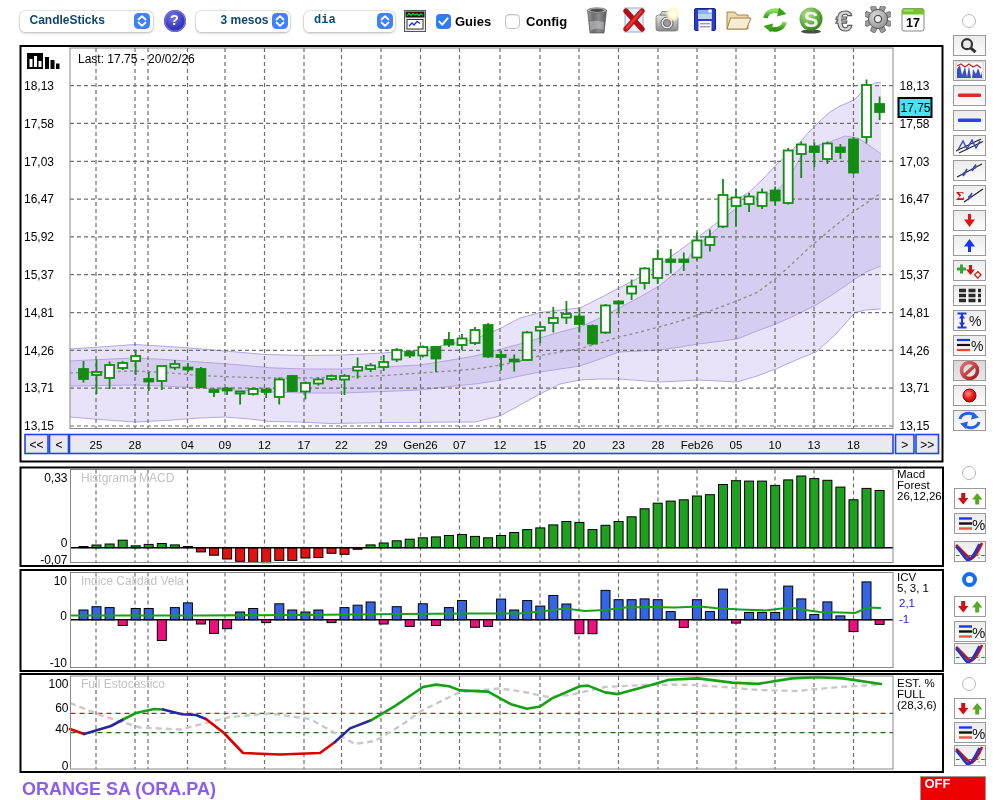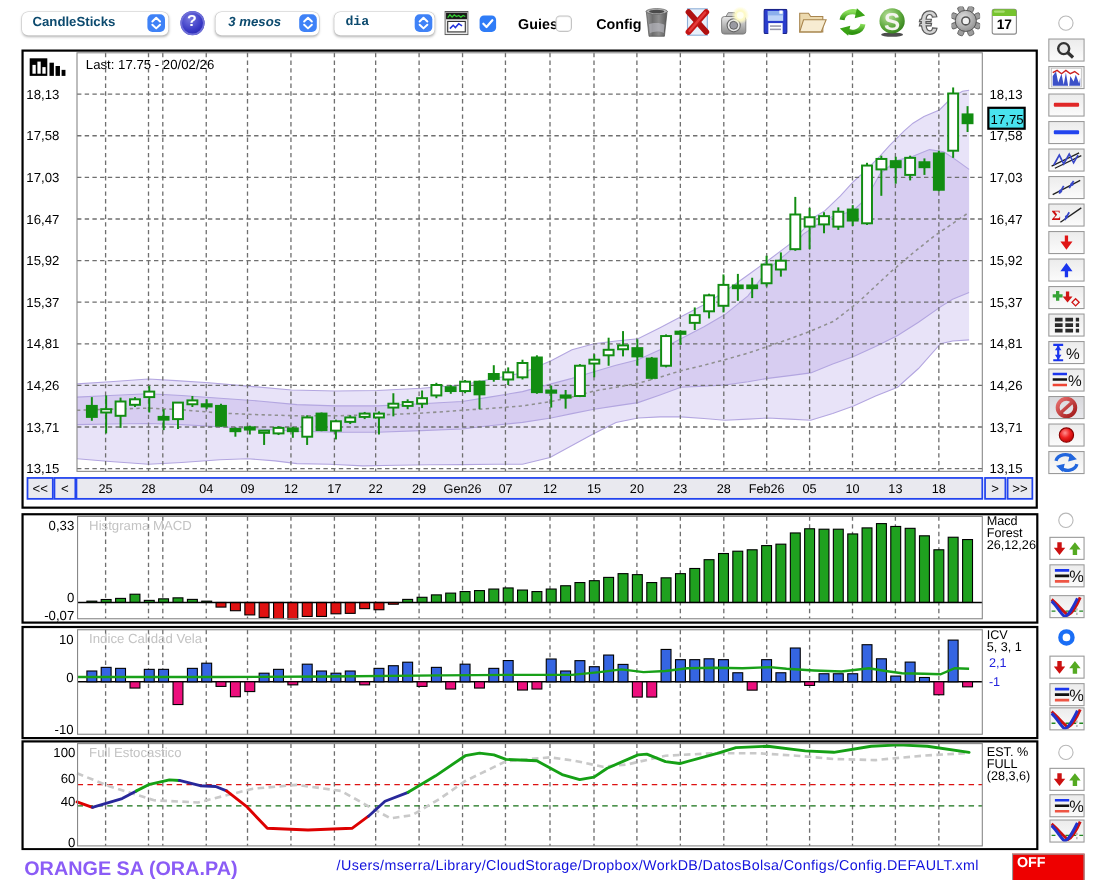--- a/index.html
+++ b/index.html
@@ -10,21 +10,21 @@
 .ddt { position:absolute; top:2.5px; font-size:12px; font-weight:bold; color:#0c4a6e; }
 .ddb { position:absolute; right:2.5px; top:2.5px; width:16px; height:16px; background:#3f82f7; border-radius:4.5px; }
 .ddb svg { display:block; }
 .qbtn { position:absolute; left:163.5px; top:10px; width:22px; height:22px; border-radius:50%;
         background:radial-gradient(circle at 40% 32%, #7878e0, #3838c4 55%, #2020a8 90%);
         box-shadow:0 0 0 1.5px #7070d8 inset; color:#fff; font-size:14.5px; font-weight:bold;
         text-align:center; line-height:21px; }
 .cb { position:absolute; top:14px; width:15px; height:15px; border-radius:4px; }
 .cb.on { background:#2f7cf7; }
 .cb.cboff { background:#fff; border:1px solid #c4c4c4; box-shadow:0 .5px 1px rgba(0,0,0,.15) inset; }
-.cblbl { position:absolute; top:14px; font-size:13px; font-weight:bold; color:#000;margin-left:16px; }
+.cblbl { position:absolute; top:14px; font-size:13px; font-weight:bold; color:#000; }
 .ticon { position:absolute; }
 .sbtn { position:absolute; left:953px; width:33px; background:linear-gradient(#ececec,#fbfbfb);
         border:1px solid #9a9a9a; }
 .sbtn svg { display:block; }
 .pbtn { position:absolute; left:953.5px; width:32px; height:21px; background:linear-gradient(#ececec,#fbfbfb);
         border:1px solid #9a9a9a; }
 .pbtn svg { display:block; }
 .radio { position:absolute; width:14px; height:14px; border-radius:50%; background:#fff; border:1.5px solid #b8b8b8; }
 .radio.on { border:4.5px solid #1a6ef5; width:15px; height:15px; }
 #statusbar { position:absolute; left:0; top:773px; width:1000px; height:27px; background:#fff; }
@@ -536,21 +536,21 @@
 <span class="ddt" style="left:10px;">CandleSticks</span>
 <div class="ddb">
         <svg width="16" height="16" viewBox="0 0 16 16">
 <path d="M4.5,6.5 L8,3.2 L11.5,6.5" fill="none" stroke="#fff" stroke-width="1.8" stroke-linecap="round" stroke-linejoin="round"></path>
 <path d="M4.5,9.5 L8,12.8 L11.5,9.5" fill="none" stroke="#fff" stroke-width="1.8" stroke-linecap="round" stroke-linejoin="round"></path>
 </svg>
       </div>
     </div>
 <div class="qbtn">?</div>
 <div class="dd" style="left:195.5px;width:94.5px;">
-<span class="ddt" style="left:12px;font-style:italic;">3 mesos</span>
+<span class="ddt" style="left:25px;">3 mesos</span>
 <div class="ddb">
         <svg width="16" height="16" viewBox="0 0 16 16">
 <path d="M4.5,6.5 L8,3.2 L11.5,6.5" fill="none" stroke="#fff" stroke-width="1.8" stroke-linecap="round" stroke-linejoin="round"></path>
 <path d="M4.5,9.5 L8,12.8 L11.5,9.5" fill="none" stroke="#fff" stroke-width="1.8" stroke-linecap="round" stroke-linejoin="round"></path>
 </svg>
       </div>
     </div>
 <div class="dd" style="left:304px;width:91px;">
 <span class="ddt" style="left:10px;font-family:Liberation Mono, monospace;">dia</span>
 <div class="ddb">
@@ -866,16 +866,15 @@
     <div class="pbtn" style="top:745px">
       <svg width="30" height="19" viewBox="0 0 30 19">
         <line x1="1" y1="13.5" x2="30" y2="13.5" stroke="#228822" stroke-width="1.2" stroke-dasharray="3.5,2.8"></line>
         <path d="M1,3 C7,8 12,15 16,17 C20,15.5 24,8 27,1" fill="none" stroke="#cc1111" stroke-width="2.7"></path>
         <path d="M1,4.5 C6,9 10,17 13,18.5 C17,17.5 21,9 24.5,2" fill="none" stroke="#2233cc" stroke-width="2.7"></path>
         <line x1="24" y1="11" x2="24" y2="17" stroke="#999" stroke-width="1" stroke-dasharray="2,2"></line>
       </svg>
     </div>
 <div id="statusbar">
 <div class="stxt" style="left:22px">ORANGE SA (ORA.PA)</div>
-<div class="spath">/Users/mserra/Library/CloudStorage/Dropbox/WorkDB/DatosBolsa/Configs/Config.DEFAULT.xml</div>
 <div class="offbox">OFF</div>
 </div>
 </div>
 
 </body></html>

